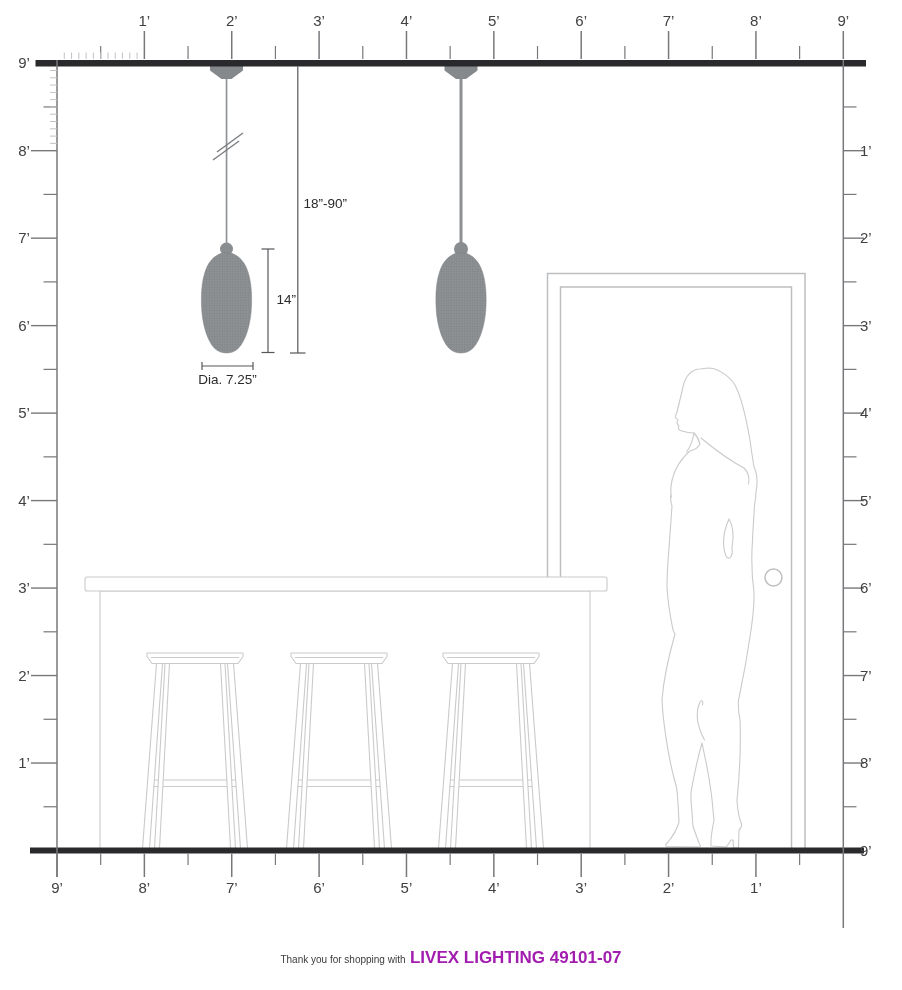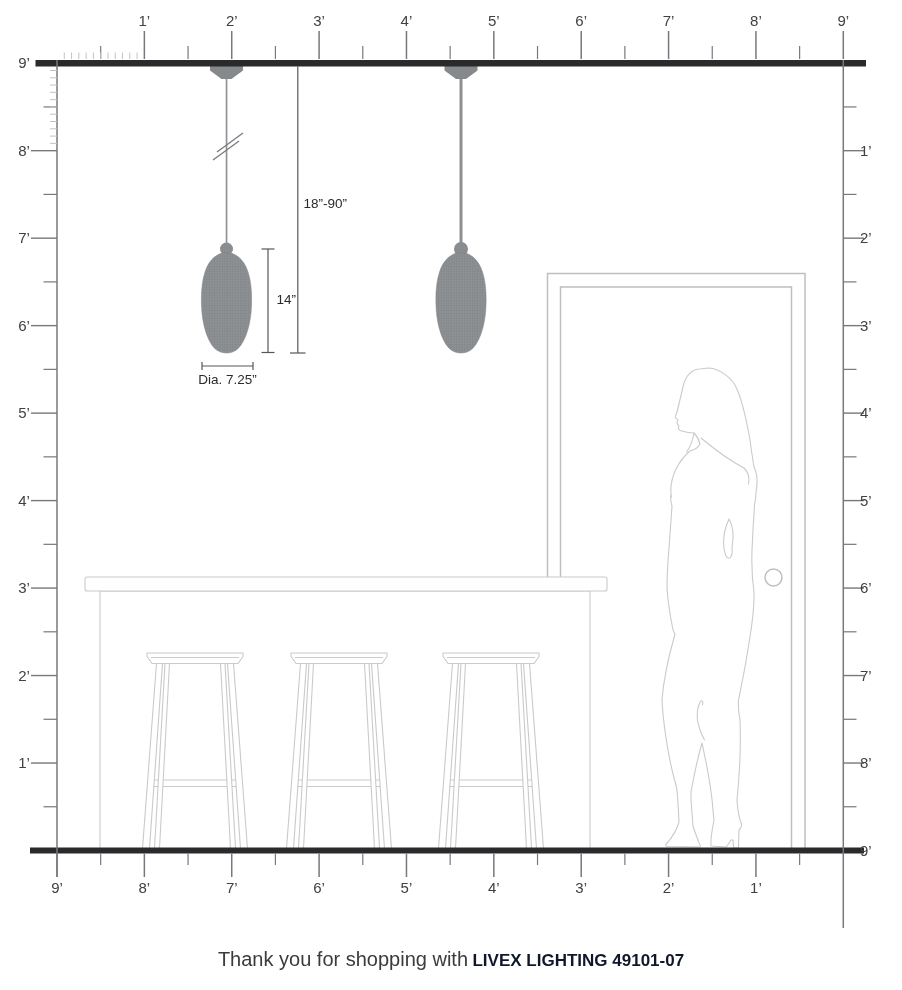--- a/index.html
+++ b/index.html
@@ -7,22 +7,22 @@
     --fixture:#8d9093; --fixdark:#86898c; --outline:#c9cacc; --door:#bdbfc1;
     --dim:#56575a; --dimtext:#2b2b2d; --text:#3b3b3d;
   }
   html,body{margin:0;padding:0;background:#ffffff;}
   .canvas{position:relative;width:902px;height:990px;background:#fff;overflow:hidden;
           font-family:"Liberation Sans", sans-serif;}
   svg text{font-family:"Liberation Sans", sans-serif;}
   .ruler-label{font-size:15px;fill:var(--label);}
   .dim-text{font-size:13.5px;fill:var(--dimtext);}
   .footer{position:absolute;left:0;top:948px;width:902px;text-align:center;color:var(--text);}
-  .footer .prefix{font-size:20px;}
-  .footer .brand{font-size:17px;font-weight:bold;color:#0f172a;margin-top:31px;}
+  .footer .prefix{font-size:10px;}
+  .footer .brand{font-size:17px;font-weight:bold;color:#a21caf;margin-top:31px;}
 </style>
 </head>
 <body>
 
 <div class="canvas">
   <svg id="scene" width="902" height="948" viewBox="0 0 902 948">
     <defs>
       <pattern id="mesh" width="2.6" height="2.6" patternUnits="userSpaceOnUse">
         <rect width="2.6" height="2.6" fill="#8d9093"></rect>
         <circle cx="1.3" cy="1.3" r="0.55" fill="#7e8184"></circle>

